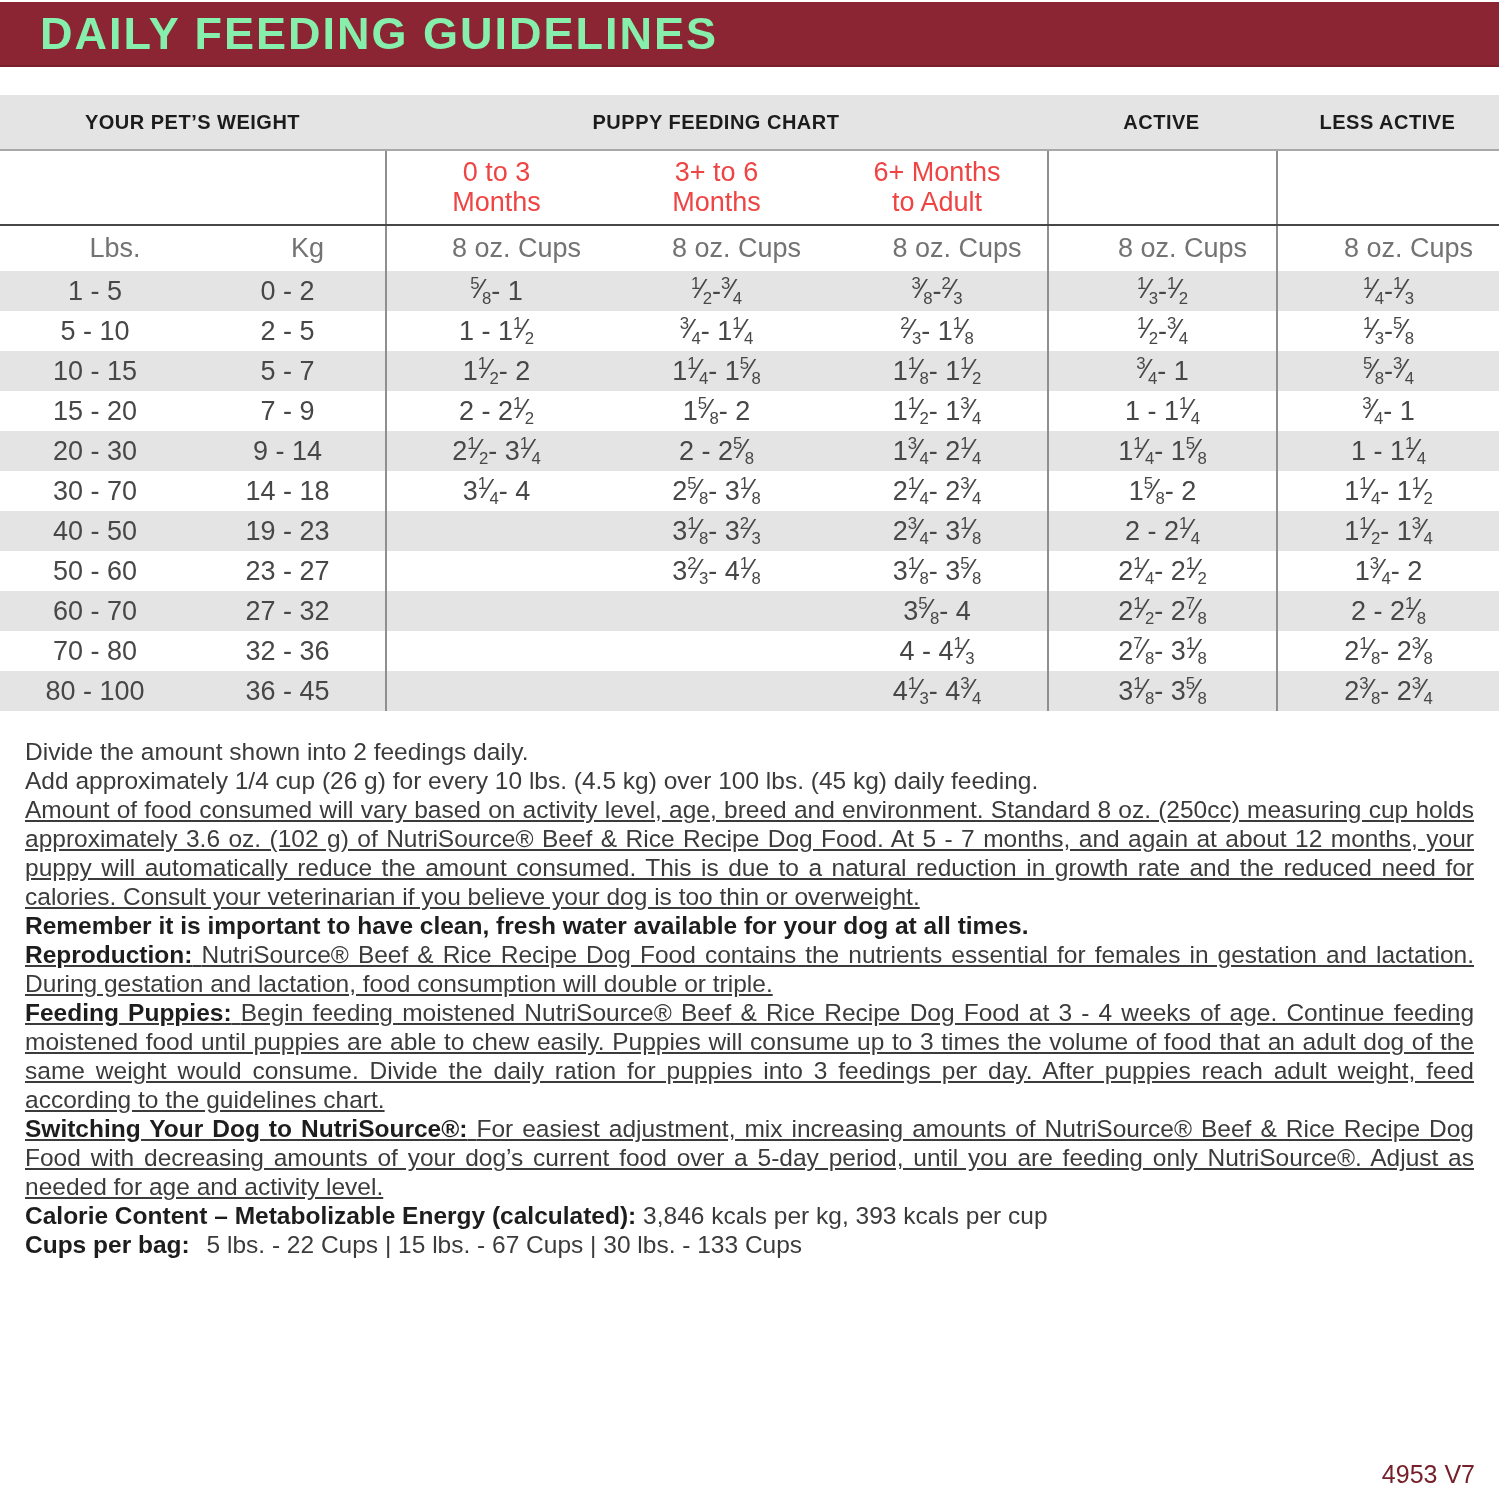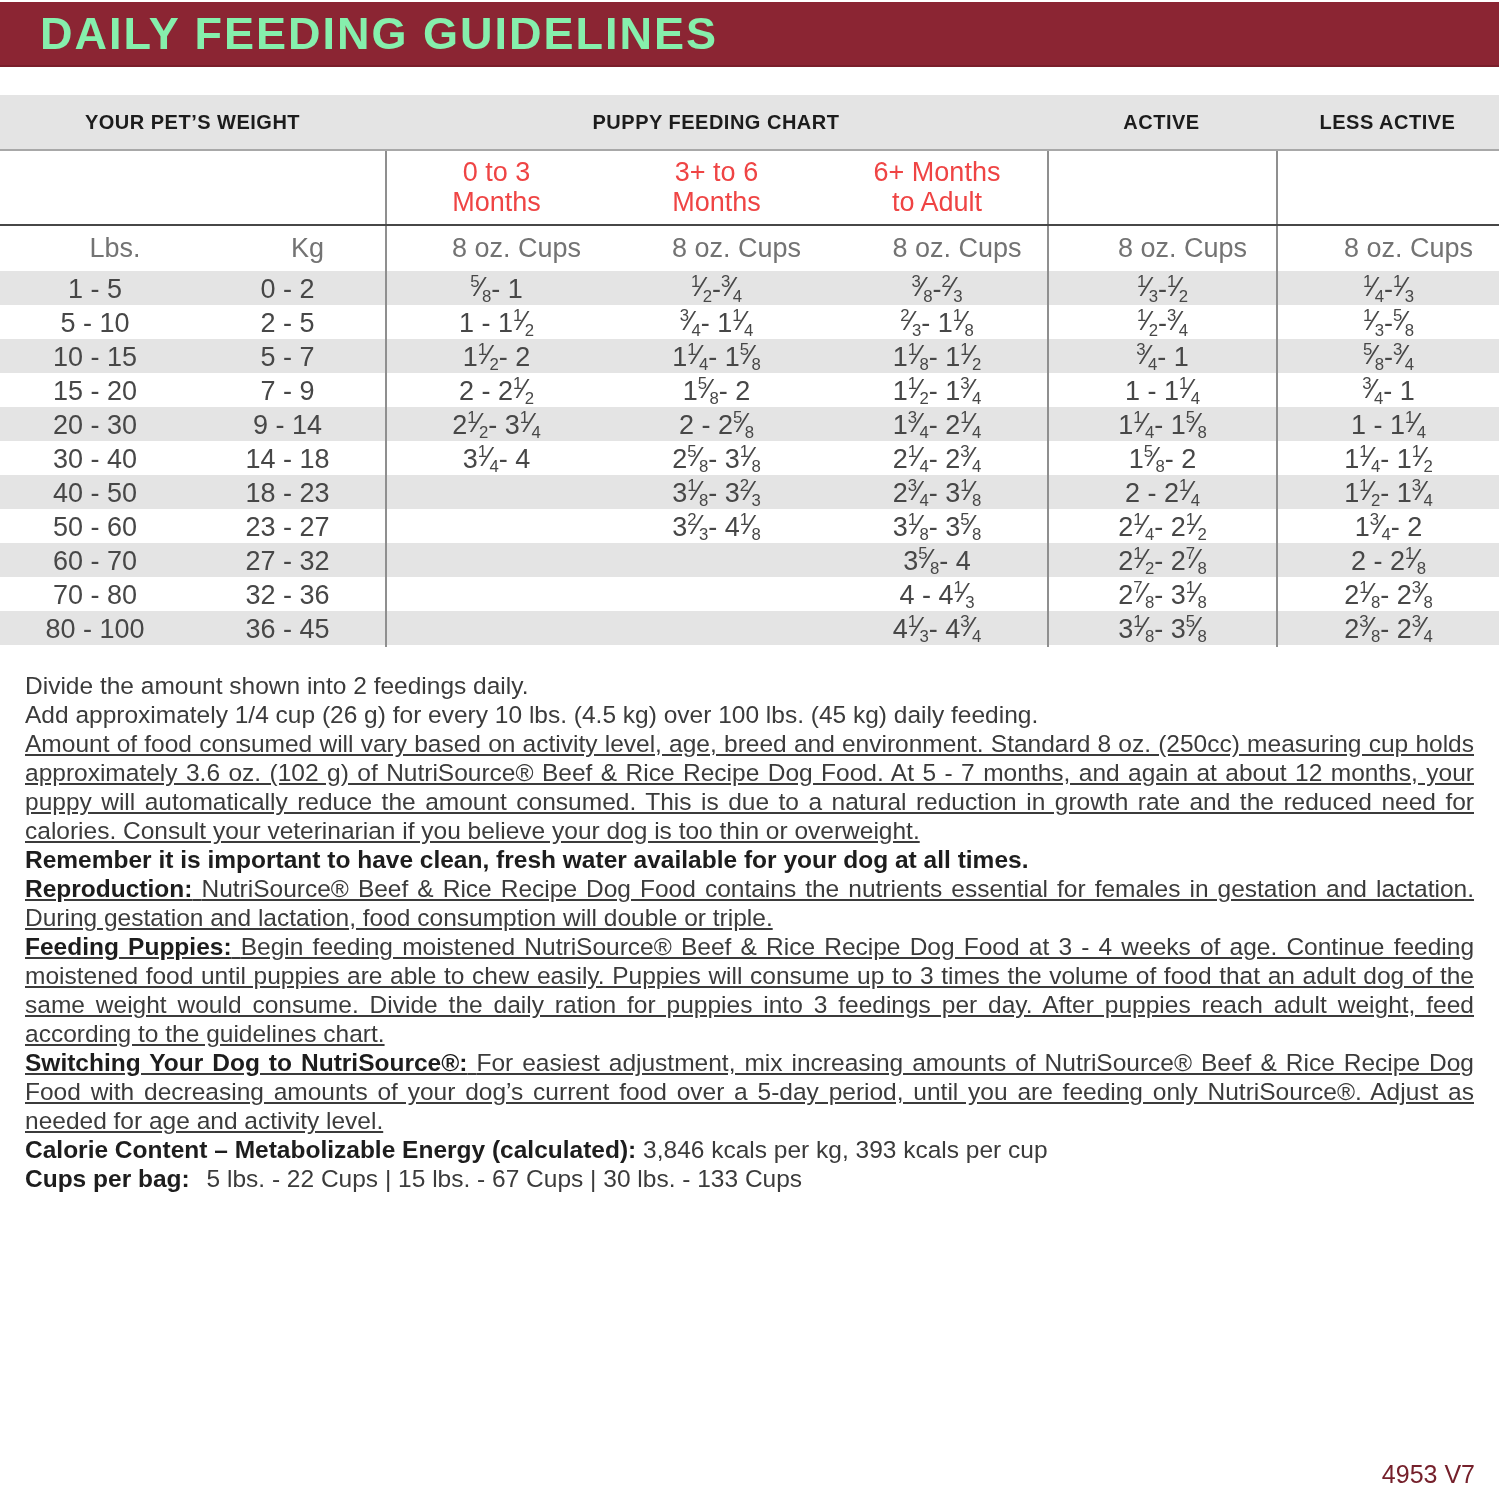--- a/index.html
+++ b/index.html
@@ -23,21 +23,21 @@
   .span3{grid-column:3 / 6;}
 
   .months-row{height:73px;border-bottom:2px solid #474747;}
   .months-row .cell{font-size:27px;color:#ef4444;white-space:pre-line;line-height:1.1;}
 
   .units-row{height:45px;}
   .units-row .cell{font-size:27px;color:#737373;padding-left:40px;}
 
   .vline{border-left:2px solid #8f8f8f;}
 
-  .trow{height:34px;}
+  .trow{height:40px;}
   .trow .cell{font-size:27px;color:#474747;}
   .stripe{background:#e4e4e4;}
 
   .fr{white-space:nowrap;}
   .fr sup{font-size:0.62em;vertical-align:0.52em;}
   .fr .sl{font-size:1.02em;margin:0 -0.04em;}
   .fr sub{font-size:0.62em;vertical-align:-0.38em;}
 
   
   .notes{margin:26px 25px 0 25px;font-size:24.5px;line-height:29px;color:#3b3b3b;}
@@ -131,31 +131,31 @@
         <div class="grid trow stripe">
           <div class="cell">20 - 30</div>
           <div class="cell">9 - 14</div>
           <div class="cell vline">2 <span class="fr"><sup>1</sup><span class="sl">⁄</span><sub>2</sub></span> - 3 <span class="fr"><sup>1</sup><span class="sl">⁄</span><sub>4</sub></span></div>
           <div class="cell">2 - 2 <span class="fr"><sup>5</sup><span class="sl">⁄</span><sub>8</sub></span></div>
           <div class="cell">1 <span class="fr"><sup>3</sup><span class="sl">⁄</span><sub>4</sub></span> - 2 <span class="fr"><sup>1</sup><span class="sl">⁄</span><sub>4</sub></span></div>
           <div class="cell vline">1 <span class="fr"><sup>1</sup><span class="sl">⁄</span><sub>4</sub></span> - 1 <span class="fr"><sup>5</sup><span class="sl">⁄</span><sub>8</sub></span></div>
           <div class="cell vline">1 - 1 <span class="fr"><sup>1</sup><span class="sl">⁄</span><sub>4</sub></span></div>
         </div>
         <div class="grid trow">
-          <div class="cell">30 - 40</div>
+          <div class="cell">30 - 70</div>
           <div class="cell">14 - 18</div>
           <div class="cell vline">3 <span class="fr"><sup>1</sup><span class="sl">⁄</span><sub>4</sub></span> - 4</div>
           <div class="cell">2 <span class="fr"><sup>5</sup><span class="sl">⁄</span><sub>8</sub></span> - 3 <span class="fr"><sup>1</sup><span class="sl">⁄</span><sub>8</sub></span></div>
           <div class="cell">2 <span class="fr"><sup>1</sup><span class="sl">⁄</span><sub>4</sub></span> - 2 <span class="fr"><sup>3</sup><span class="sl">⁄</span><sub>4</sub></span></div>
           <div class="cell vline">1 <span class="fr"><sup>5</sup><span class="sl">⁄</span><sub>8</sub></span> - 2</div>
           <div class="cell vline">1 <span class="fr"><sup>1</sup><span class="sl">⁄</span><sub>4</sub></span> - 1 <span class="fr"><sup>1</sup><span class="sl">⁄</span><sub>2</sub></span></div>
         </div>
         <div class="grid trow stripe">
           <div class="cell">40 - 50</div>
-          <div class="cell">18 - 23</div>
+          <div class="cell">19 - 23</div>
           <div class="cell vline"></div>
           <div class="cell">3 <span class="fr"><sup>1</sup><span class="sl">⁄</span><sub>8</sub></span> - 3 <span class="fr"><sup>2</sup><span class="sl">⁄</span><sub>3</sub></span></div>
           <div class="cell">2 <span class="fr"><sup>3</sup><span class="sl">⁄</span><sub>4</sub></span> - 3 <span class="fr"><sup>1</sup><span class="sl">⁄</span><sub>8</sub></span></div>
           <div class="cell vline">2 - 2 <span class="fr"><sup>1</sup><span class="sl">⁄</span><sub>4</sub></span></div>
           <div class="cell vline">1 <span class="fr"><sup>1</sup><span class="sl">⁄</span><sub>2</sub></span> - 1 <span class="fr"><sup>3</sup><span class="sl">⁄</span><sub>4</sub></span></div>
         </div>
         <div class="grid trow">
           <div class="cell">50 - 60</div>
           <div class="cell">23 - 27</div>
           <div class="cell vline"></div>

